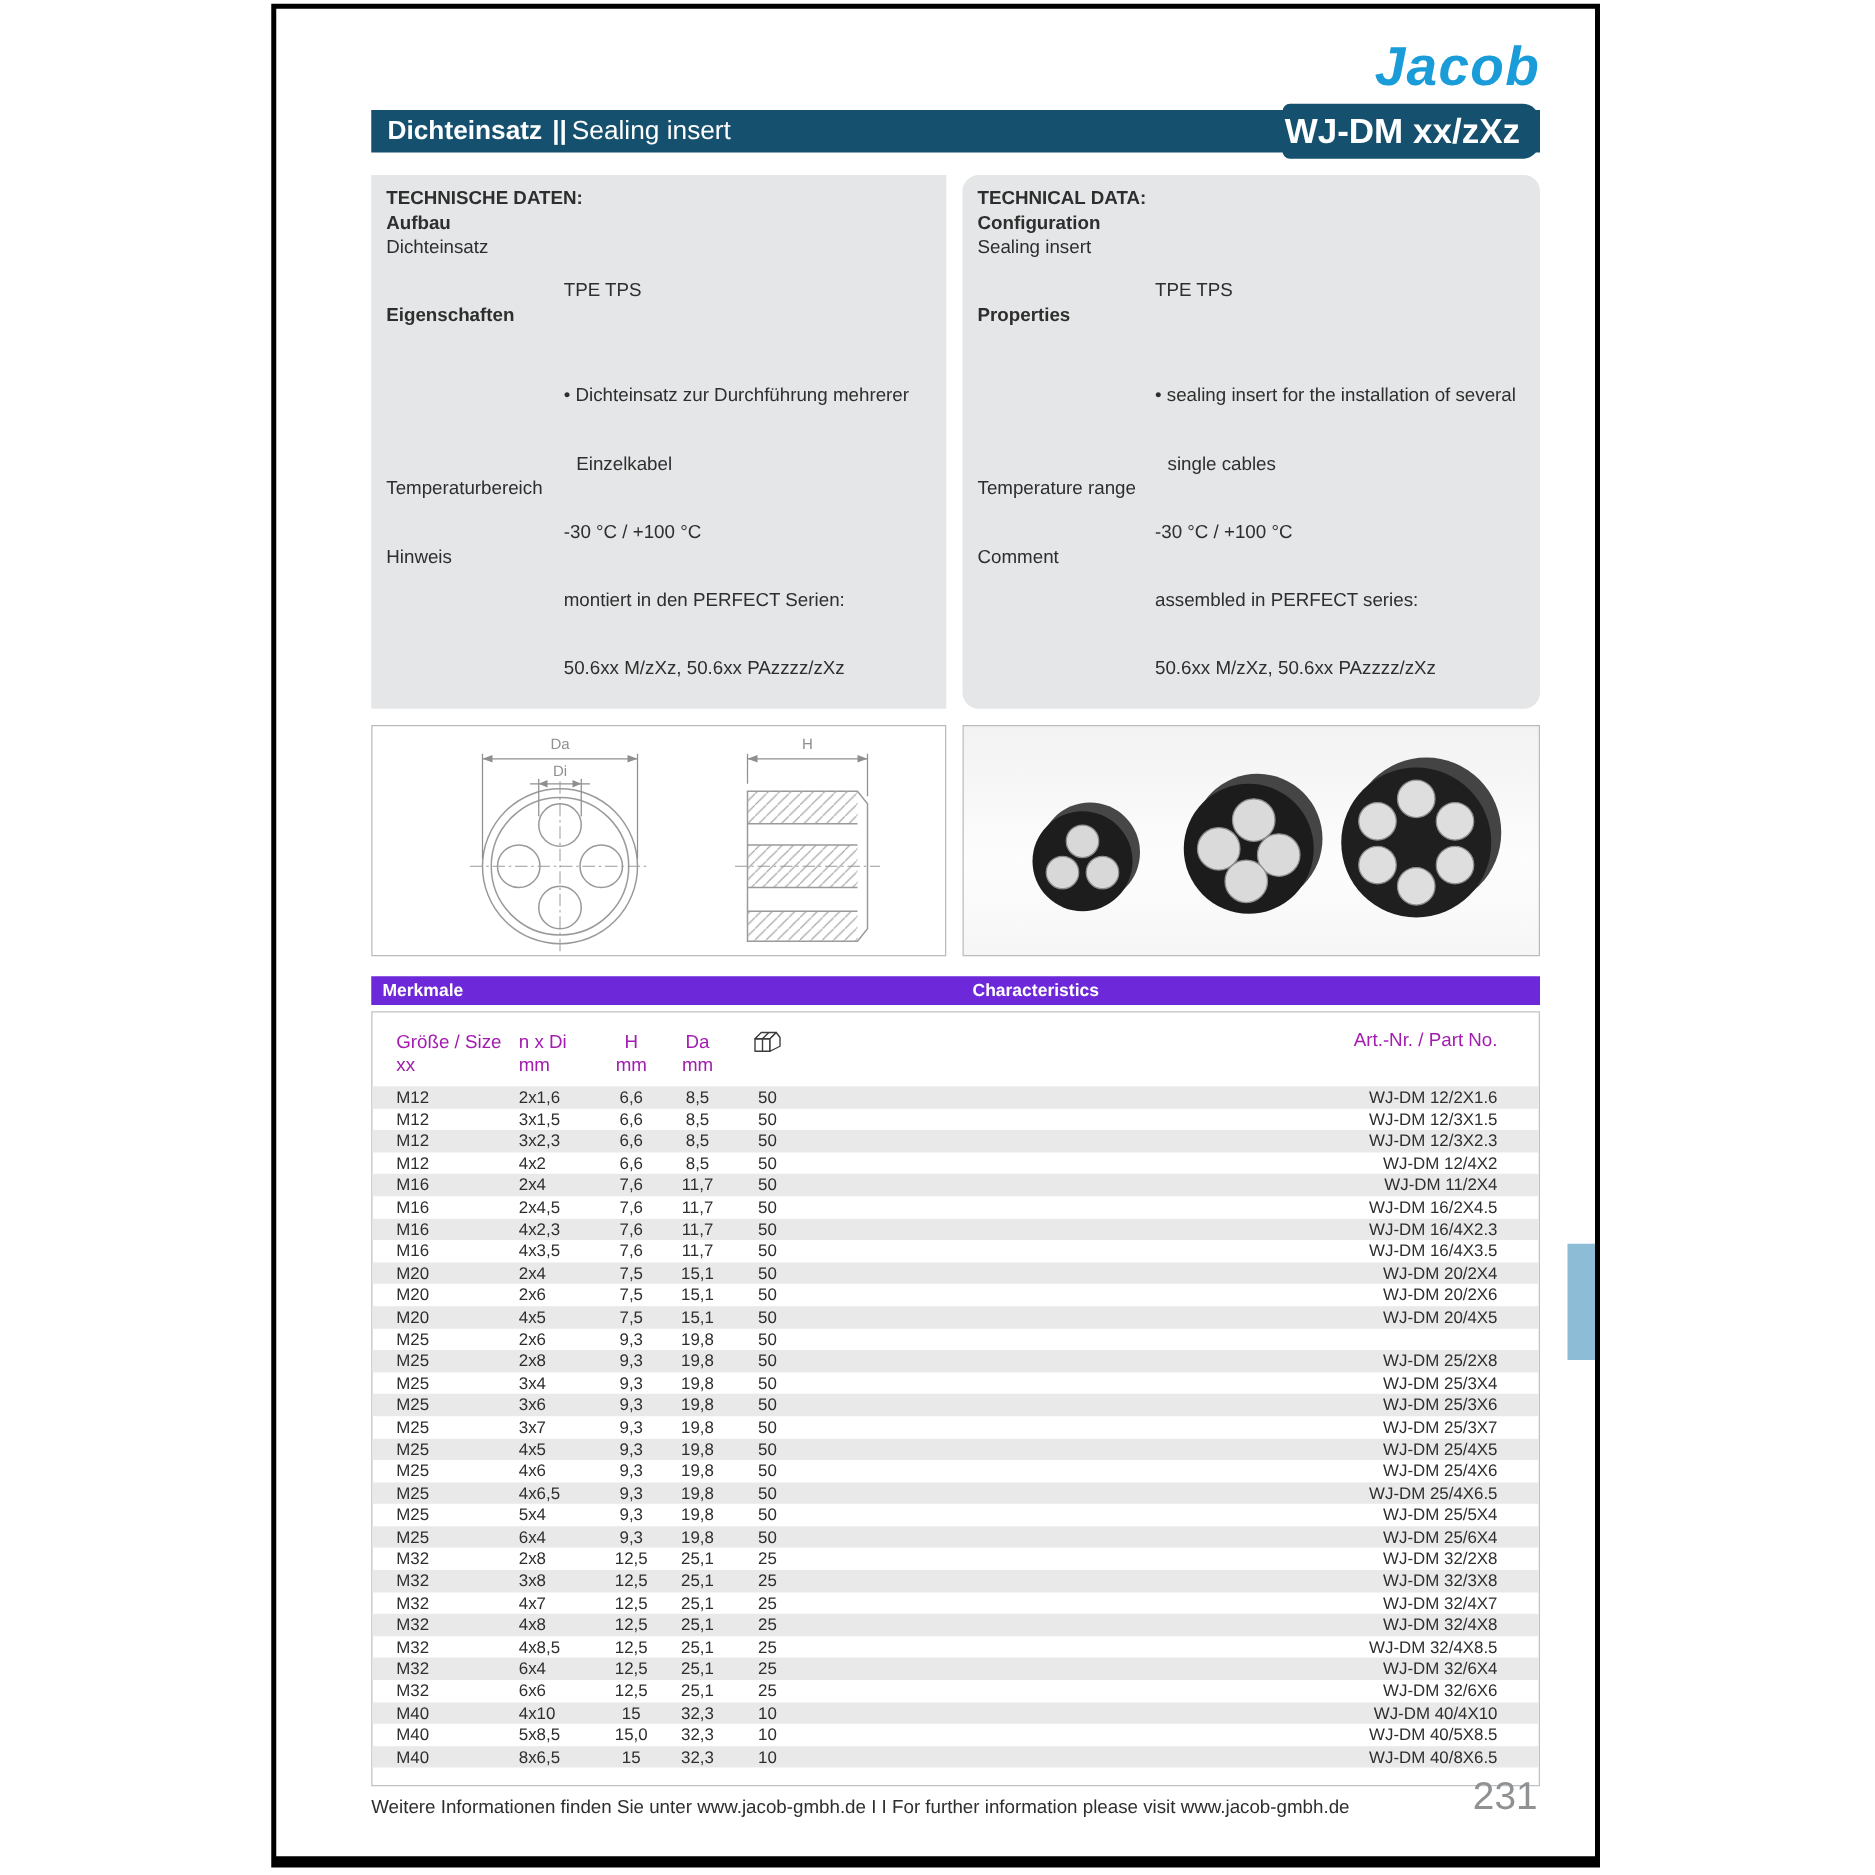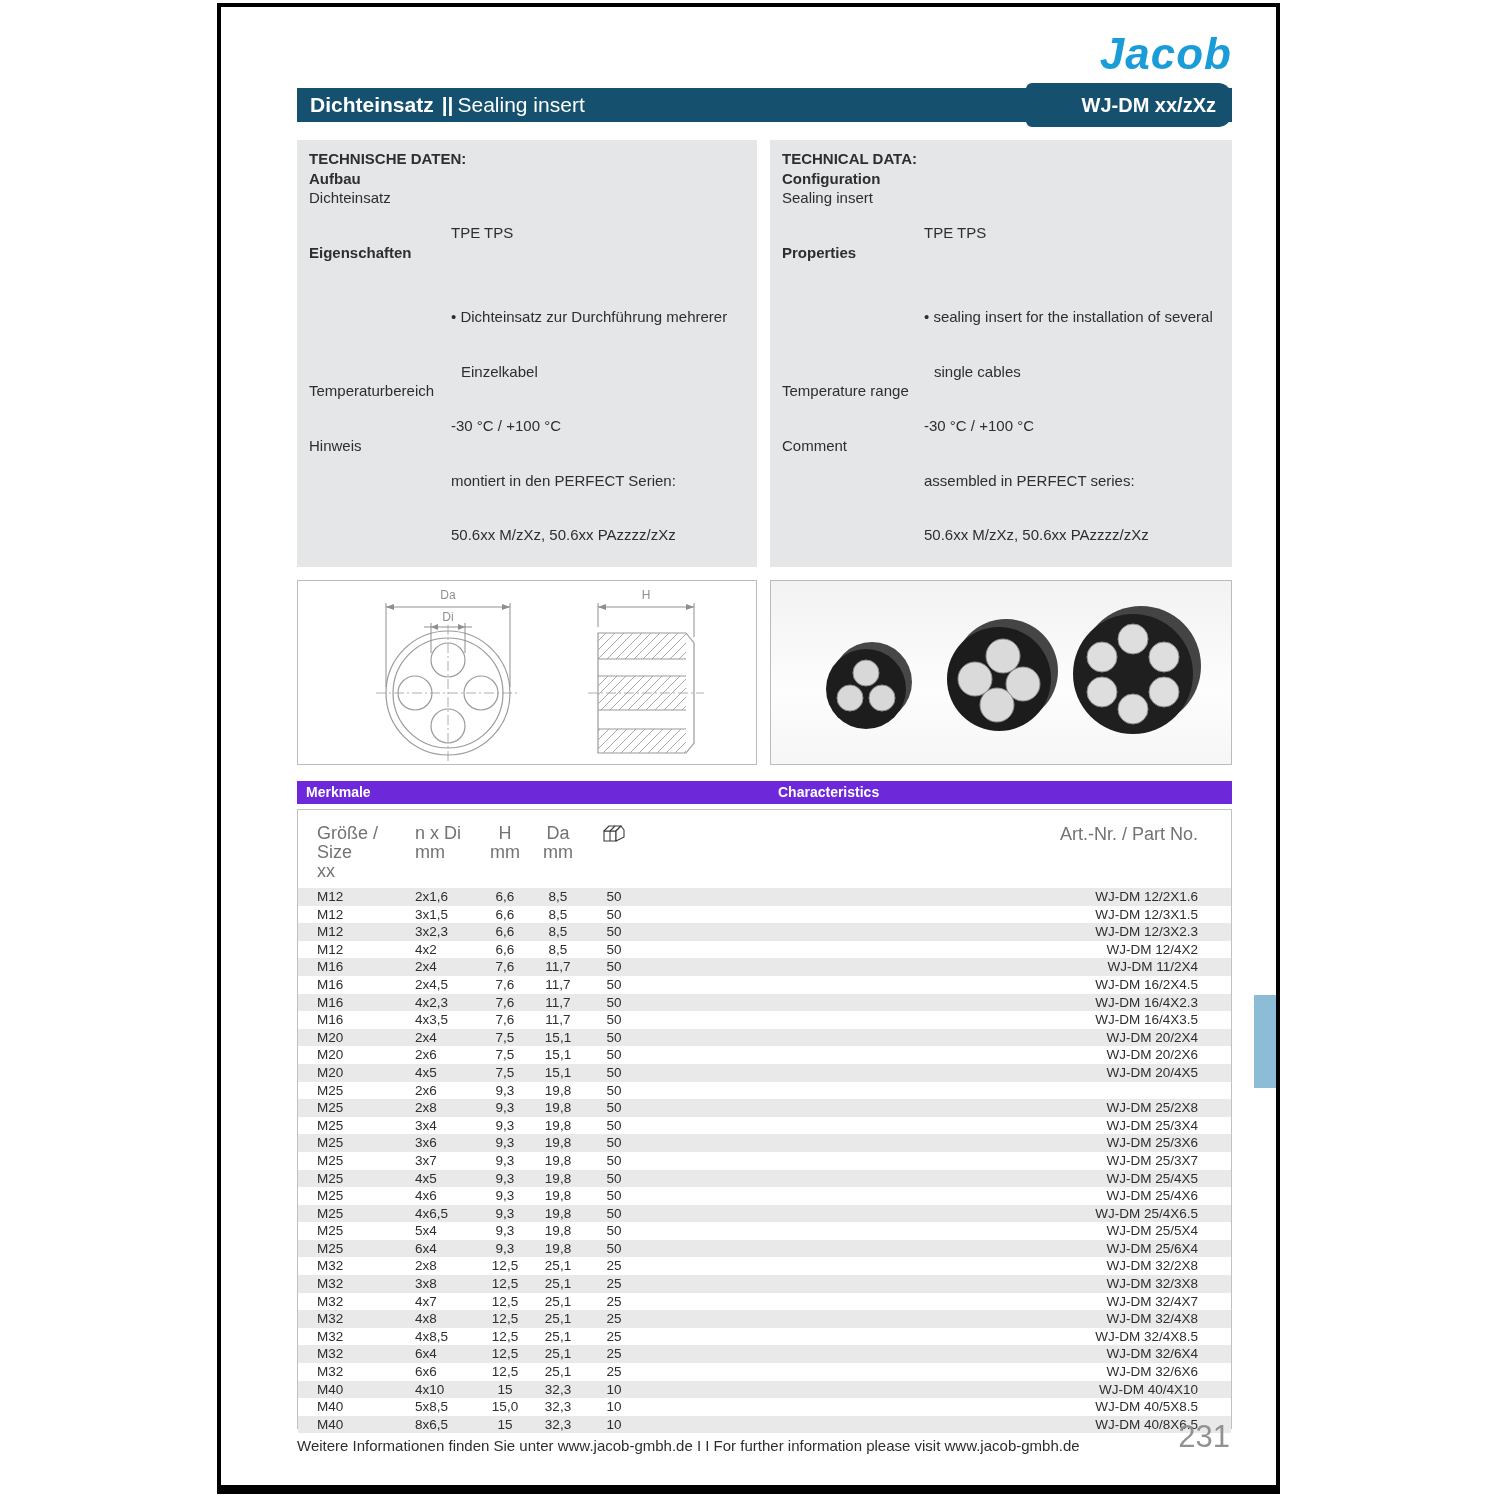--- a/index.html
+++ b/index.html
@@ -25,31 +25,31 @@
     position:absolute; left:76px; top:81px; width:935px; height:34px;
     background:#15506f; color:#ffffff; display:flex; align-items:center;
     padding-left:13px; font-size:21px;
   }
   .titlebar .t-de { font-weight:bold; }
   .titlebar .t-sep { font-weight:bold; margin:0 4px 0 8px; }
   .titlebar .t-en { font-weight:normal; }
   .part-badge {
     position:absolute; left:805px; top:76px; width:206px; height:44px;
     background:#15506f; color:#ffffff; border-radius:6px 14px 14px 6px;
-    font-size:20px; font-weight:bold; text-align:right;
+    font-size:28px; font-weight:bold; text-align:right;
     line-height:44px; padding-right:16px;
   }
 
   
   .techbox {
     position:absolute; top:133px; height:427px; background:#e5e6e7;
     padding:9px 12px; font-size:15px; line-height:19.5px; color:#2e2e2e;
   }
   .techbox.de { left:76px;  width:460px; }
-  .techbox.en { left:549px; width:462px; }
+  .techbox.en { left:549px; width:462px;border-radius:13px; }
   .techbox .bold { font-weight:bold; }
   .tb-row { display:flex; }
   .tb-row .lbl { flex:0 0 142px; }
   .tb-row .val { flex:1;margin-top:35px; }
   .tb-gap { height:10px; }
   .indent2 { padding-left:10px; }
 
   
   .figbox {
     position:absolute; top:573px; height:185px; background:#ffffff;
@@ -65,21 +65,21 @@
   }
   .charbar .c-de { position:absolute; left:9px; top:3px; }
   .charbar .c-en { position:absolute; left:481px; top:3px; }
 
   
   .parts {
     position:absolute; left:76px; top:802px; width:935px; height:620px;
     border:1px solid #bfc2c4; background:#ffffff;
   }
   .pt-grid { display:grid; grid-template-columns:98px 62px 56px 50px 62px 1fr; padding-left:19px; }
-  .pt-head { padding-top:14px; padding-bottom:7px; font-size:18px; color:#737373; }
+  .pt-head { padding-top:14px; padding-bottom:7px; font-size:15px; color:#a21caf; }
   .pt-head .h2line { line-height:19px; }
   .col-c { text-align:center; }
   .col-r { text-align:right; padding-right:33px; }
   .pt-row { height:17.6px; line-height:17.6px; font-size:13.5px; color:#2e2e2e; }
   .pt-row:nth-child(odd) { background:#e9e9ea; }
   .pkg-icon { display:inline-block; vertical-align:-2px; }
 
   
   .footer-note {
     position:absolute; left:76px; top:1430px; width:935px;

